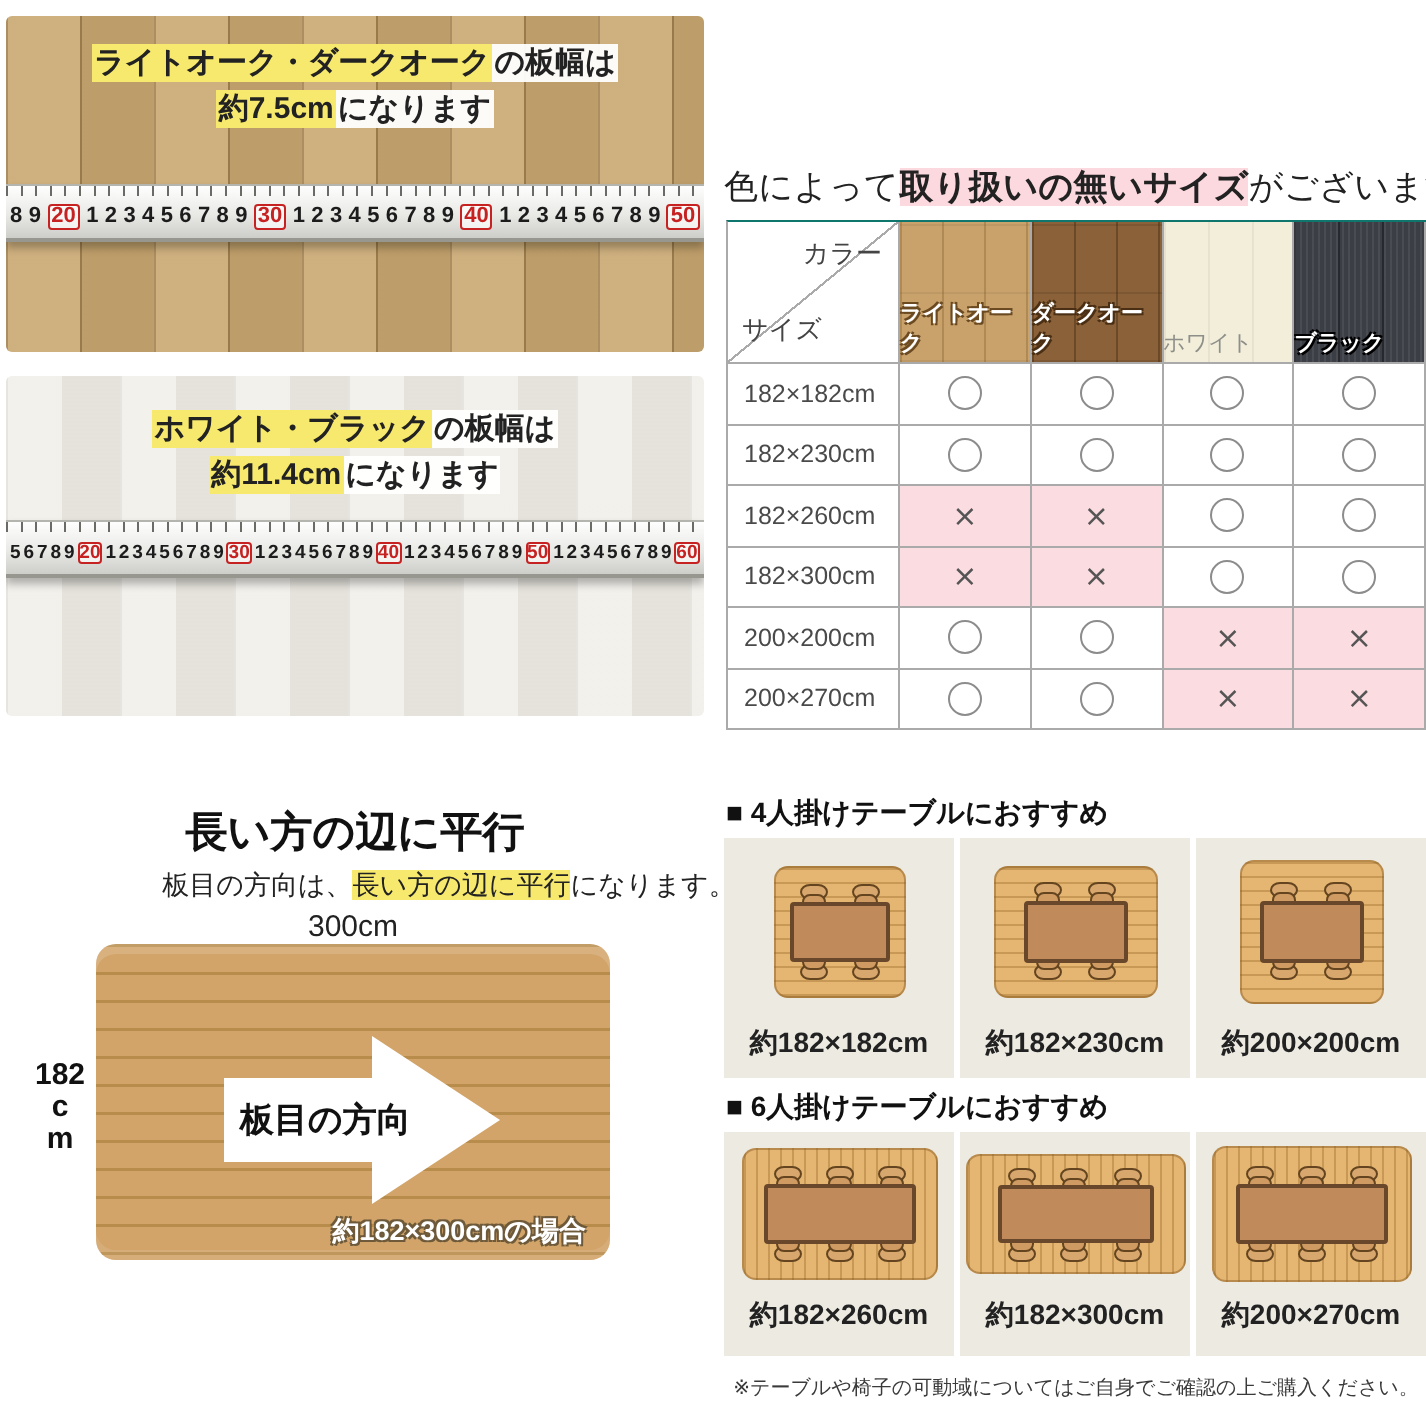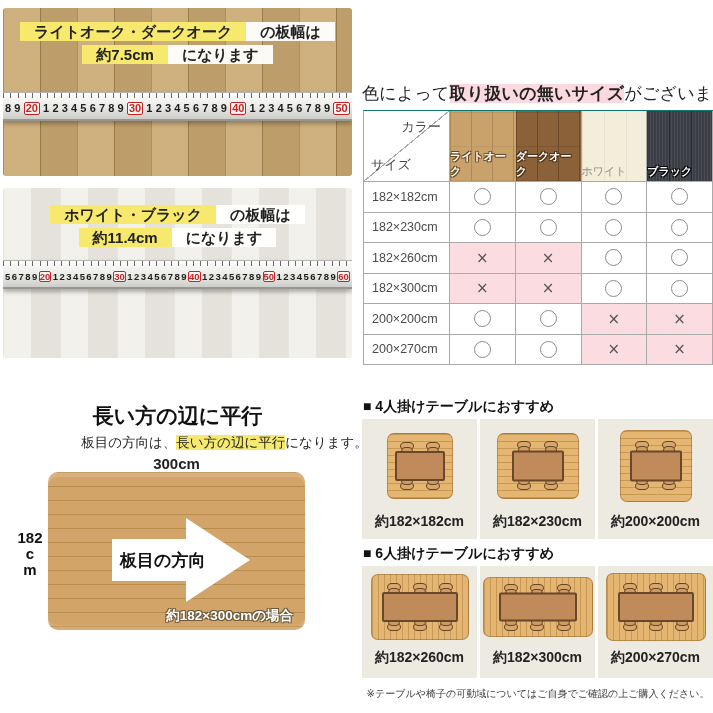--- a/index.html
+++ b/index.html
@@ -12,21 +12,21 @@
     background:
       repeating-linear-gradient(90deg, rgba(255,255,255,.10) 0 37px, rgba(0,0,0,.06) 37px 74px),
       repeating-linear-gradient(90deg, rgba(90,60,20,.35) 0 1px, transparent 1px 37px),
       #c9a770;}
   .photo.white{top:188px;height:170px;
     background:
       repeating-linear-gradient(90deg, rgba(0,0,0,.05) 0 1px, transparent 1px 57px),
       repeating-linear-gradient(90deg, rgba(255,255,255,.4) 0 28px, rgba(0,0,0,.02) 28px 57px),
       #e9e7df;}
   .cap{position:absolute;left:0;right:0;text-align:center;font-size:15px;font-weight:bold;line-height:21px;}
-  .cap span{padding:1px 14px;}
+  .cap span{padding:1px 1px;}
   .cap .hl{background:#f6e96d;}
   .cap .wh{background:rgba(255,255,255,.95);text-align:right;}
   .photo.oak .cap.l1{top:13px;} .photo.oak .cap.l2{top:36px;}
   .photo.white .cap.l1{top:16px;} .photo.white .cap.l2{top:39px;}
 
   .ruler{position:absolute;left:0;right:0;height:26px;
     background:linear-gradient(#fefefe,#e9e9e6 55%,#cdcdc9);
     border-top:1px solid #b5b5b0;border-bottom:2px solid #97978f;
     box-shadow:0 3px 4px rgba(0,0,0,.28);}
   .photo.oak .ruler{top:84px;} .photo.white .ruler{top:72px;}
@@ -76,21 +76,21 @@
   .markcell{display:flex;align-items:center;justify-content:center;font-size:15px;color:#666;}
   .markcell .circ{width:15px;height:15px;border:1.5px solid #8c8c8c;border-radius:50%;}
   .markcell.na{background:#fbdce1;}
   .markcell .x{font-size:15px;color:#555;font-family:"DejaVu Sans",sans-serif;}
 
   
   .dir-title{position:absolute;left:0;top:402px;width:355px;text-align:center;
     font-size:21px;font-weight:bold;color:#111;}
   .dir-desc{position:absolute;left:0;top:434px;width:355px;text-align:center;font-size:13.5px;color:#222;margin-left:47px;}
   .dir-desc .hl{background:#f6e96d;}
-  .dim-top{position:absolute;left:48px;top:455px;width:257px;text-align:center;font-size:15px;font-weight:bold;}
+  .dim-top{position:absolute;left:48px;top:455px;width:257px;text-align:center;font-size:15px;font-weight:normal;}
   .plank{position:absolute;left:48px;top:472px;width:257px;height:158px;border-radius:10px;
     background:repeating-linear-gradient(180deg,#b88c4b 0 1.5px,transparent 1.5px 14px),#d2a469;
     box-shadow:inset 0 5px 0 rgba(255,255,255,.15), inset 0 -5px 0 rgba(255,255,255,.10);}
   .dim-side{position:absolute;left:12px;top:530px;width:36px;text-align:center;
     font-size:15px;font-weight:bold;line-height:16px;color:#111;}
   .arrow{position:absolute;left:64px;top:46px;width:140px;height:84px;}
   .arrow .shaft{position:absolute;left:0;top:21px;width:74px;height:42px;background:#fff;}
   .arrow .head{position:absolute;left:74px;top:0;width:0;height:0;
     border-left:64px solid #fff;border-top:42px solid transparent;border-bottom:42px solid transparent;}
   .arrow .alabel{position:absolute;left:8px;top:50%;transform:translateY(-50%);

